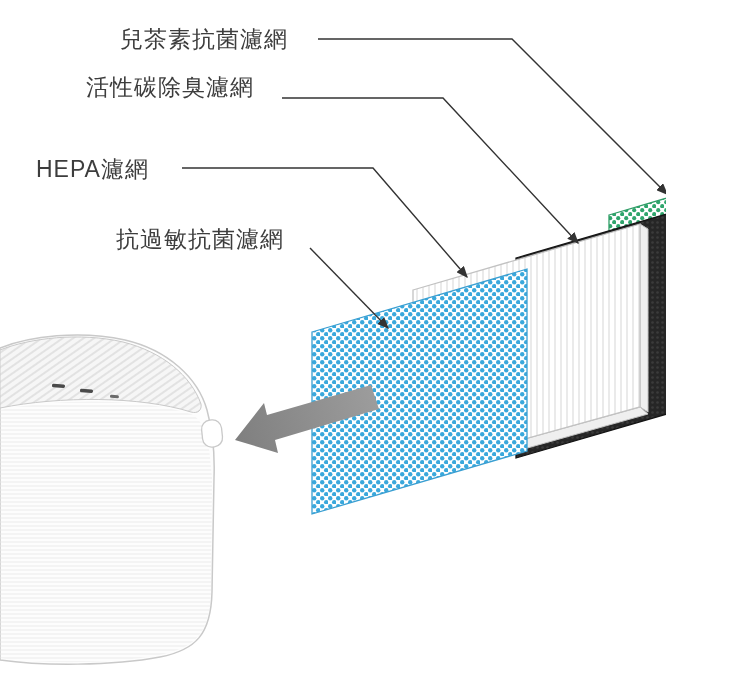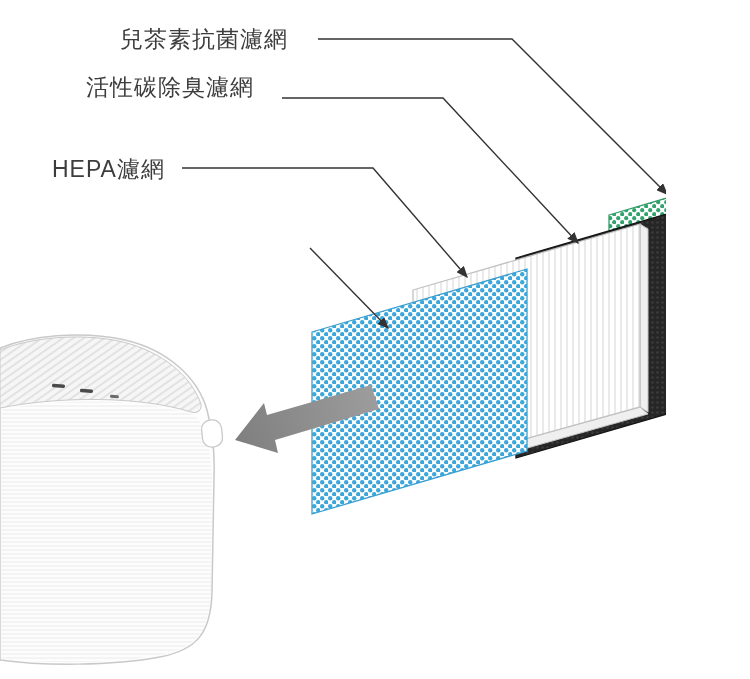--- a/index.html
+++ b/index.html
@@ -102,16 +102,17 @@
       <polyline points="282,98 443,98 578,243"></polyline>
       <polyline points="182,168 373,168 467,277"></polyline>
       <polyline points="310,248 388,328"></polyline>
     </g>
   </svg>
 
   <div class="label" style="left:120px;top:26px;">兒茶素抗菌濾網</div>
 
   <div class="label" style="left:86px;top:74px;">活性碳除臭濾網</div>
 
-  <div class="label" style="left:52px;top:156px;">HEPA濾網</div>
+  <div class="label" style="left:36px;top:156px;">HEPA濾網</div>
 
+  <div class="label" style="left:116px;top:226px;">抗過敏抗菌濾網</div>
 
 </div>
 
 </body></html>

